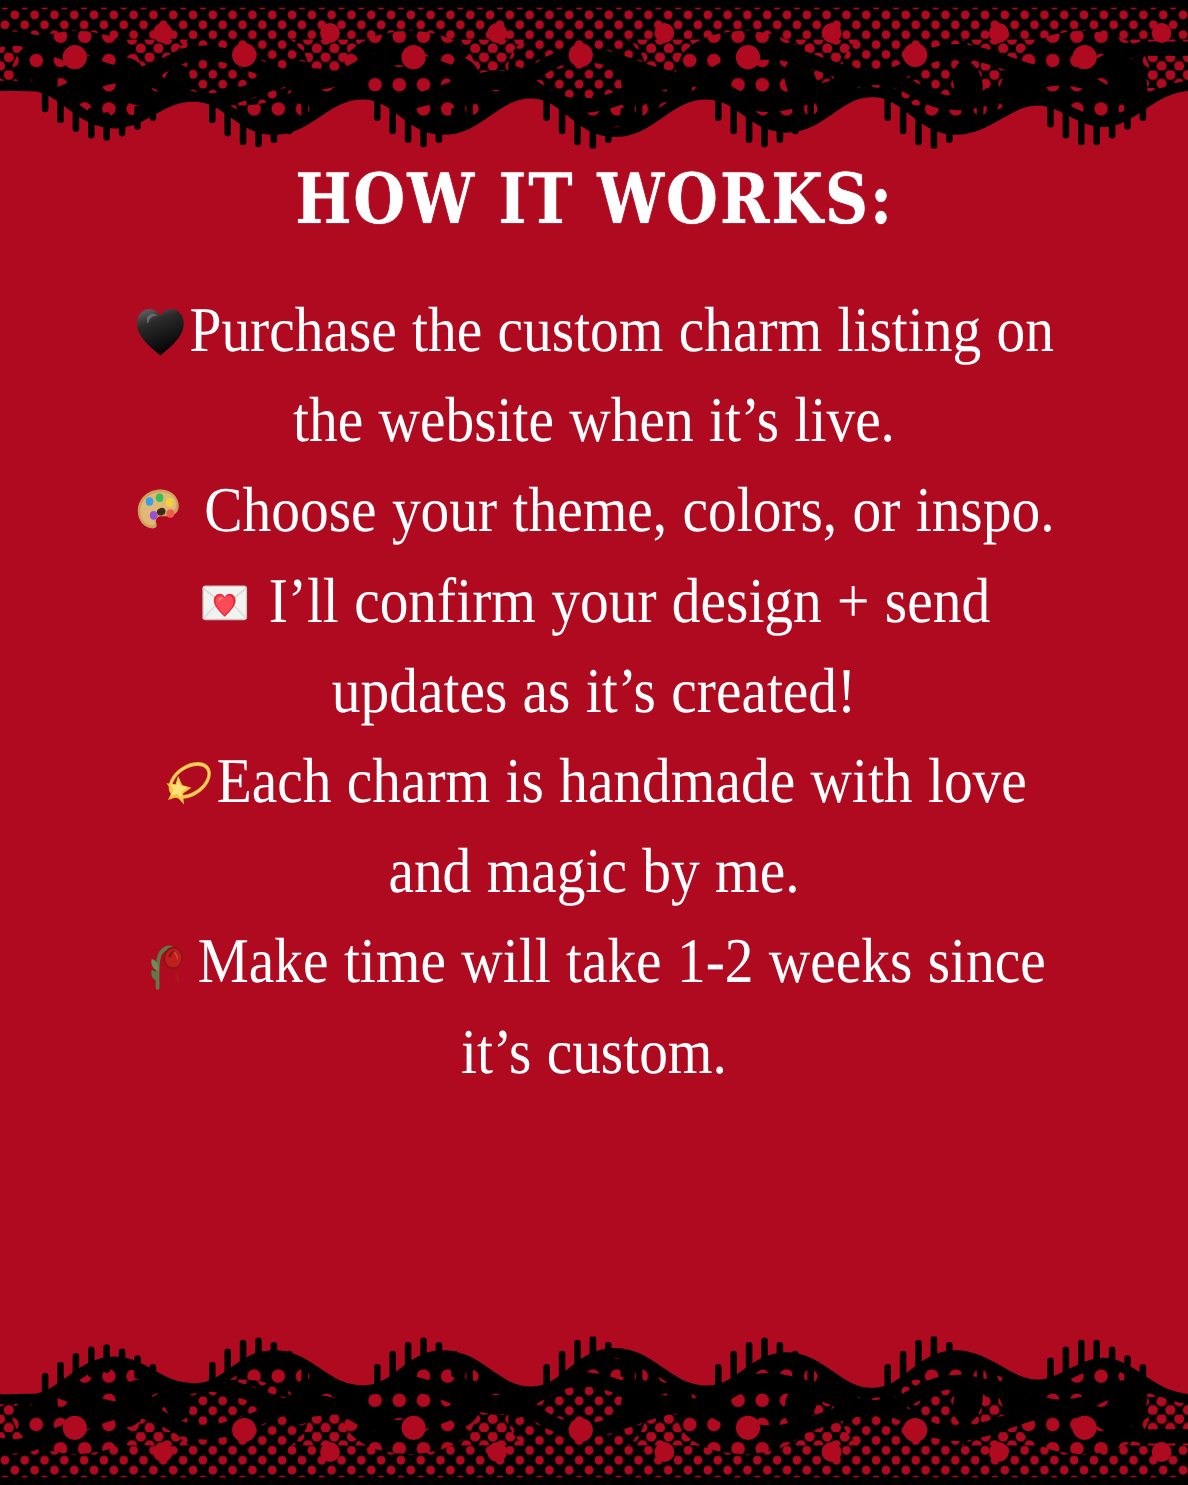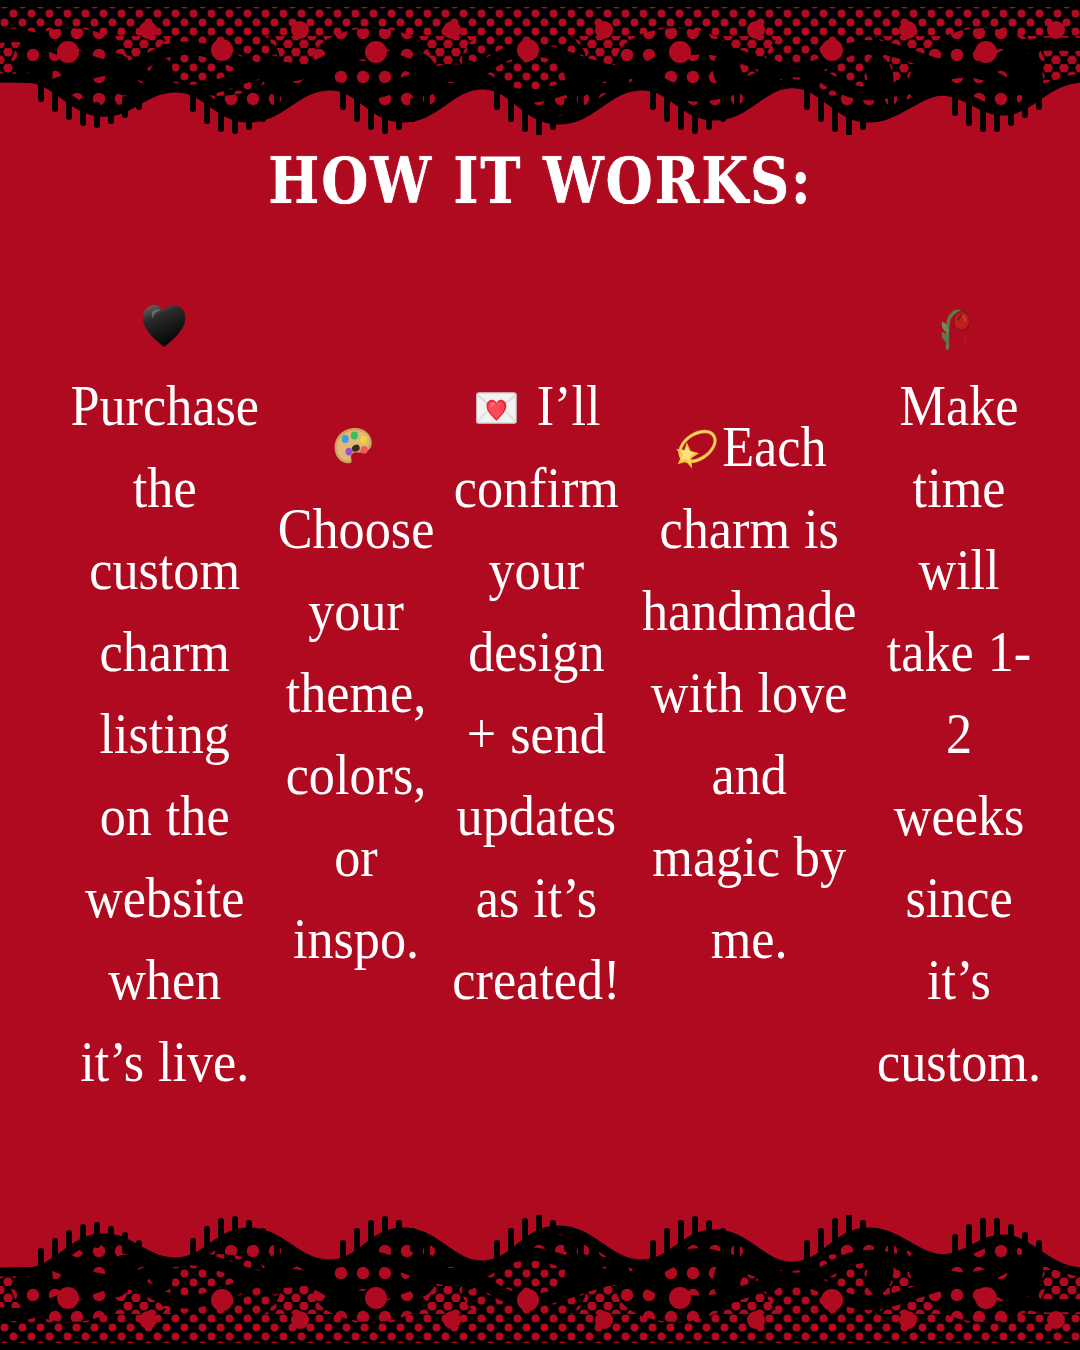--- a/index.html
+++ b/index.html
@@ -65,23 +65,24 @@
     letter-spacing: 2px;
     color: #ffffff;
     text-transform: uppercase;
     transform: scaleX(0.86);
     transform-origin: center;
     white-space: nowrap;
     text-shadow: 0 0 1px #ffffff;
   }
 
   .steps {
-    margin-top: 70px;
+    margin-top: 46px;
     width: 960px;
     display: flex;
+    flex-direction: column;
     align-items: center;
   }
 
   .step {
     width: 100%;
     text-align: center;
     color: #ffffff;
     font-size: 58px;
     line-height: 82px;
     font-family: "Liberation Serif", "DejaVu Serif", serif;

